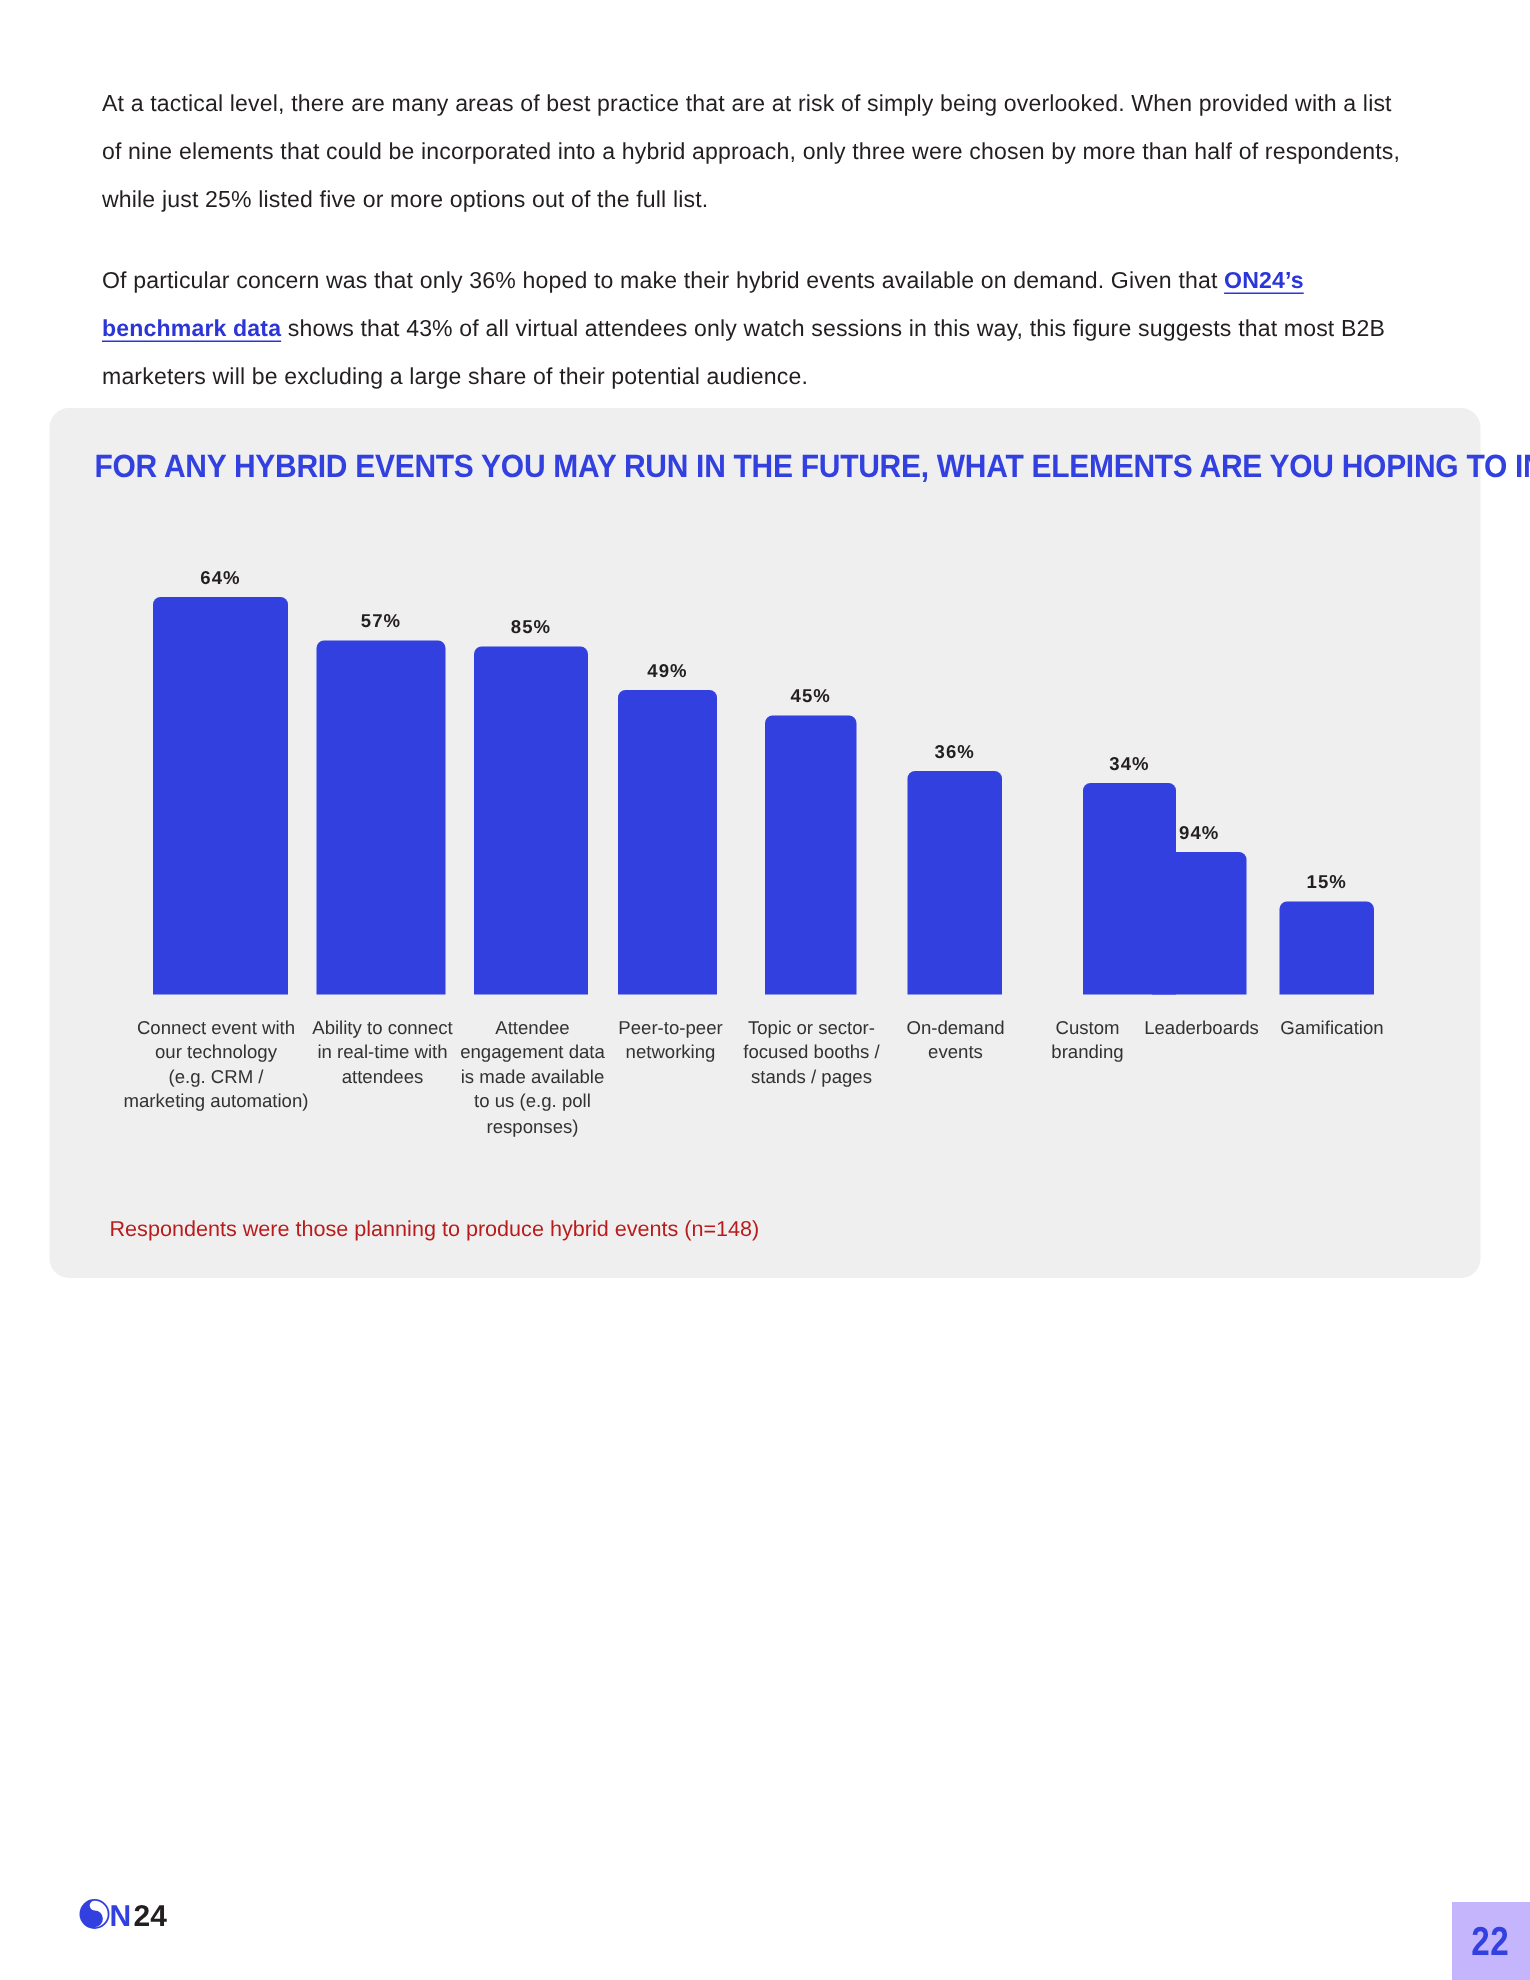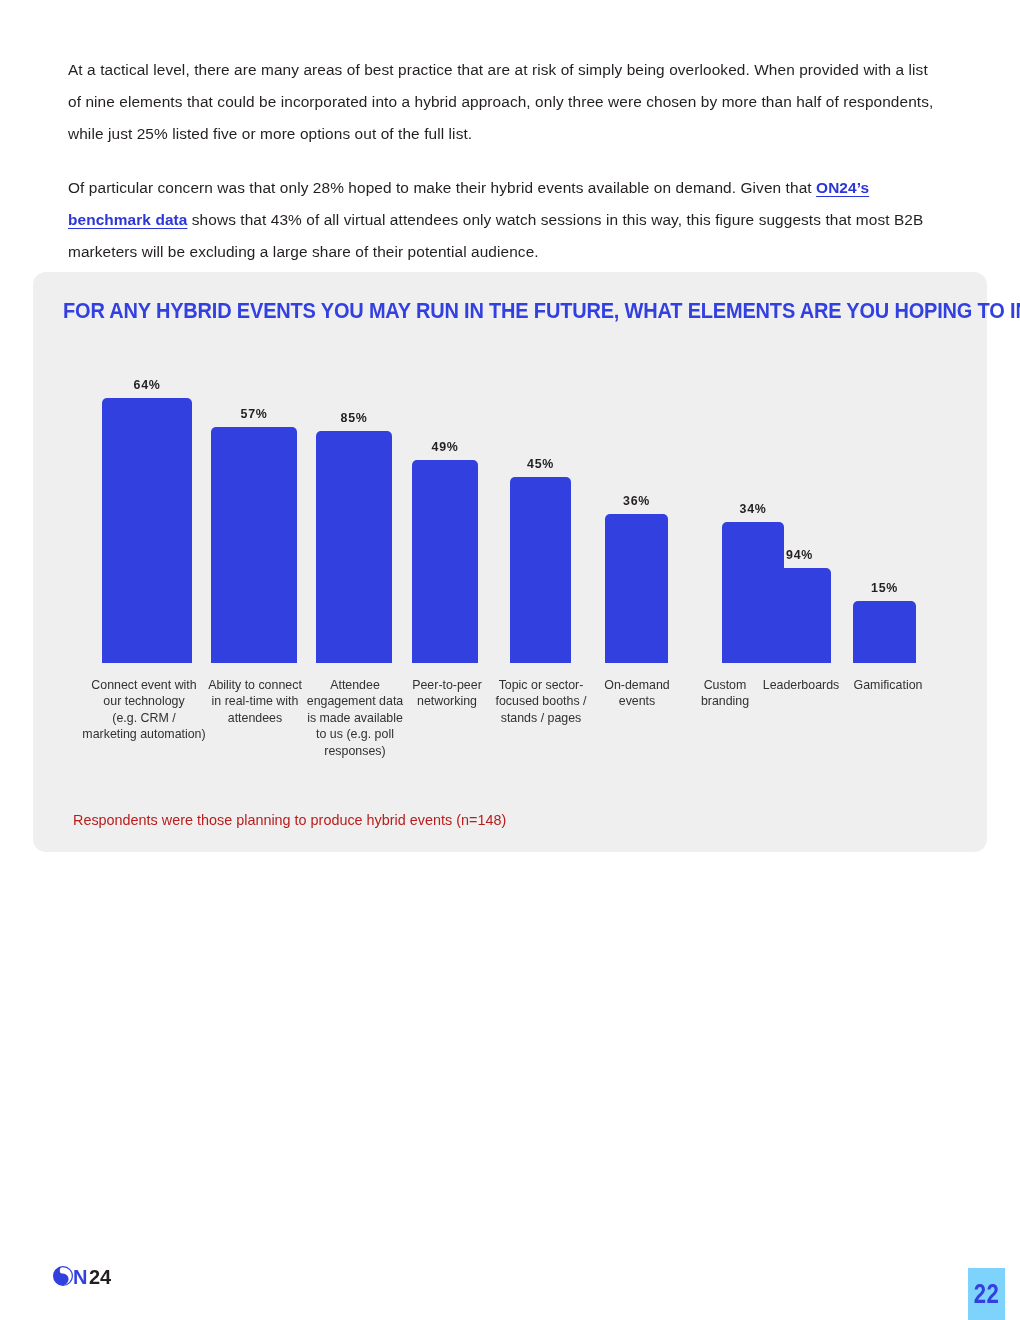--- a/index.html
+++ b/index.html
@@ -120,23 +120,23 @@
     display: flex;
     align-items: center;
     height: 28px;
   }
   .logo-svg { display: block; }
 
   .page-badge {
     position: absolute;
     left: 968px;
     top: 1268px;
-    width: 37px;
+    width: 52px;
     height: 52px;
-    background: #7dd3fc;
+    background: #c4b5fd;
     display: flex;
     align-items: center;
     justify-content: center;
   }
   .page-num {
     font-family: "Liberation Sans Narrow", "Liberation Sans", sans-serif;
     font-size: 27px;
     font-weight: bold;
     color: #3340e0;
     transform: scaleX(0.82);
@@ -144,21 +144,21 @@
   }
 </style>
 </head>
 <body>
 
 <div class="prose">
   <p>
     <span>At a tactical level, there are many areas of best practice that are at risk of simply being overlooked. When provided with a list of nine elements that could be incorporated into a hybrid approach, only three were chosen by more than half of respondents, while just 25% listed five or more options out of the full list.</span>
   </p>
   <p>
-    <span>Of particular concern was that only 28% hoped to make their hybrid events available on demand. Given that </span><a class="inline-link">ON24’s benchmark data</a><span> shows that 43% of all virtual attendees only watch sessions in this way, this figure suggests that most B2B marketers will be excluding a large share of their potential audience.</span>
+    <span>Of particular concern was that only 36% hoped to make their hybrid events available on demand. Given that </span><a class="inline-link">ON24’s benchmark data</a><span> shows that 43% of all virtual attendees only watch sessions in this way, this figure suggests that most B2B marketers will be excluding a large share of their potential audience.</span>
   </p>
 </div>
 
 <div class="chart-card">
 
   <div class="chart-title">FOR ANY HYBRID EVENTS YOU MAY RUN IN THE FUTURE, WHAT ELEMENTS ARE YOU HOPING TO INCORPORATE?</div>
 
   <div class="plot" id="plot">
       <div class="bar-col" style="left: 69px; width: 90px; top: 106px;">
         <div class="bar-value">64%</div>

